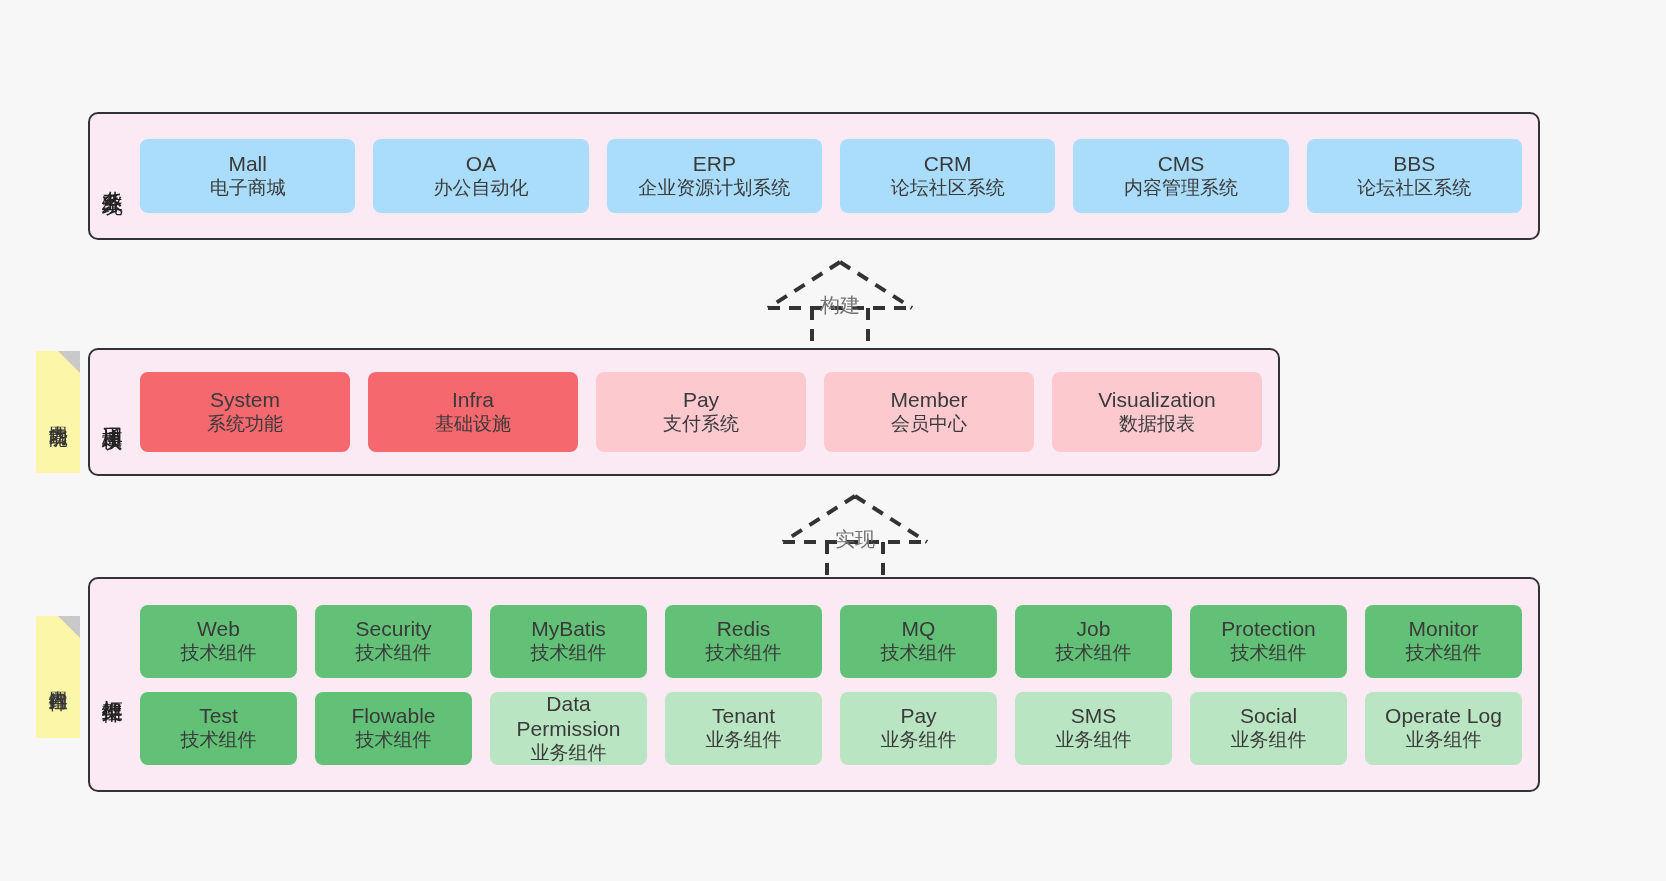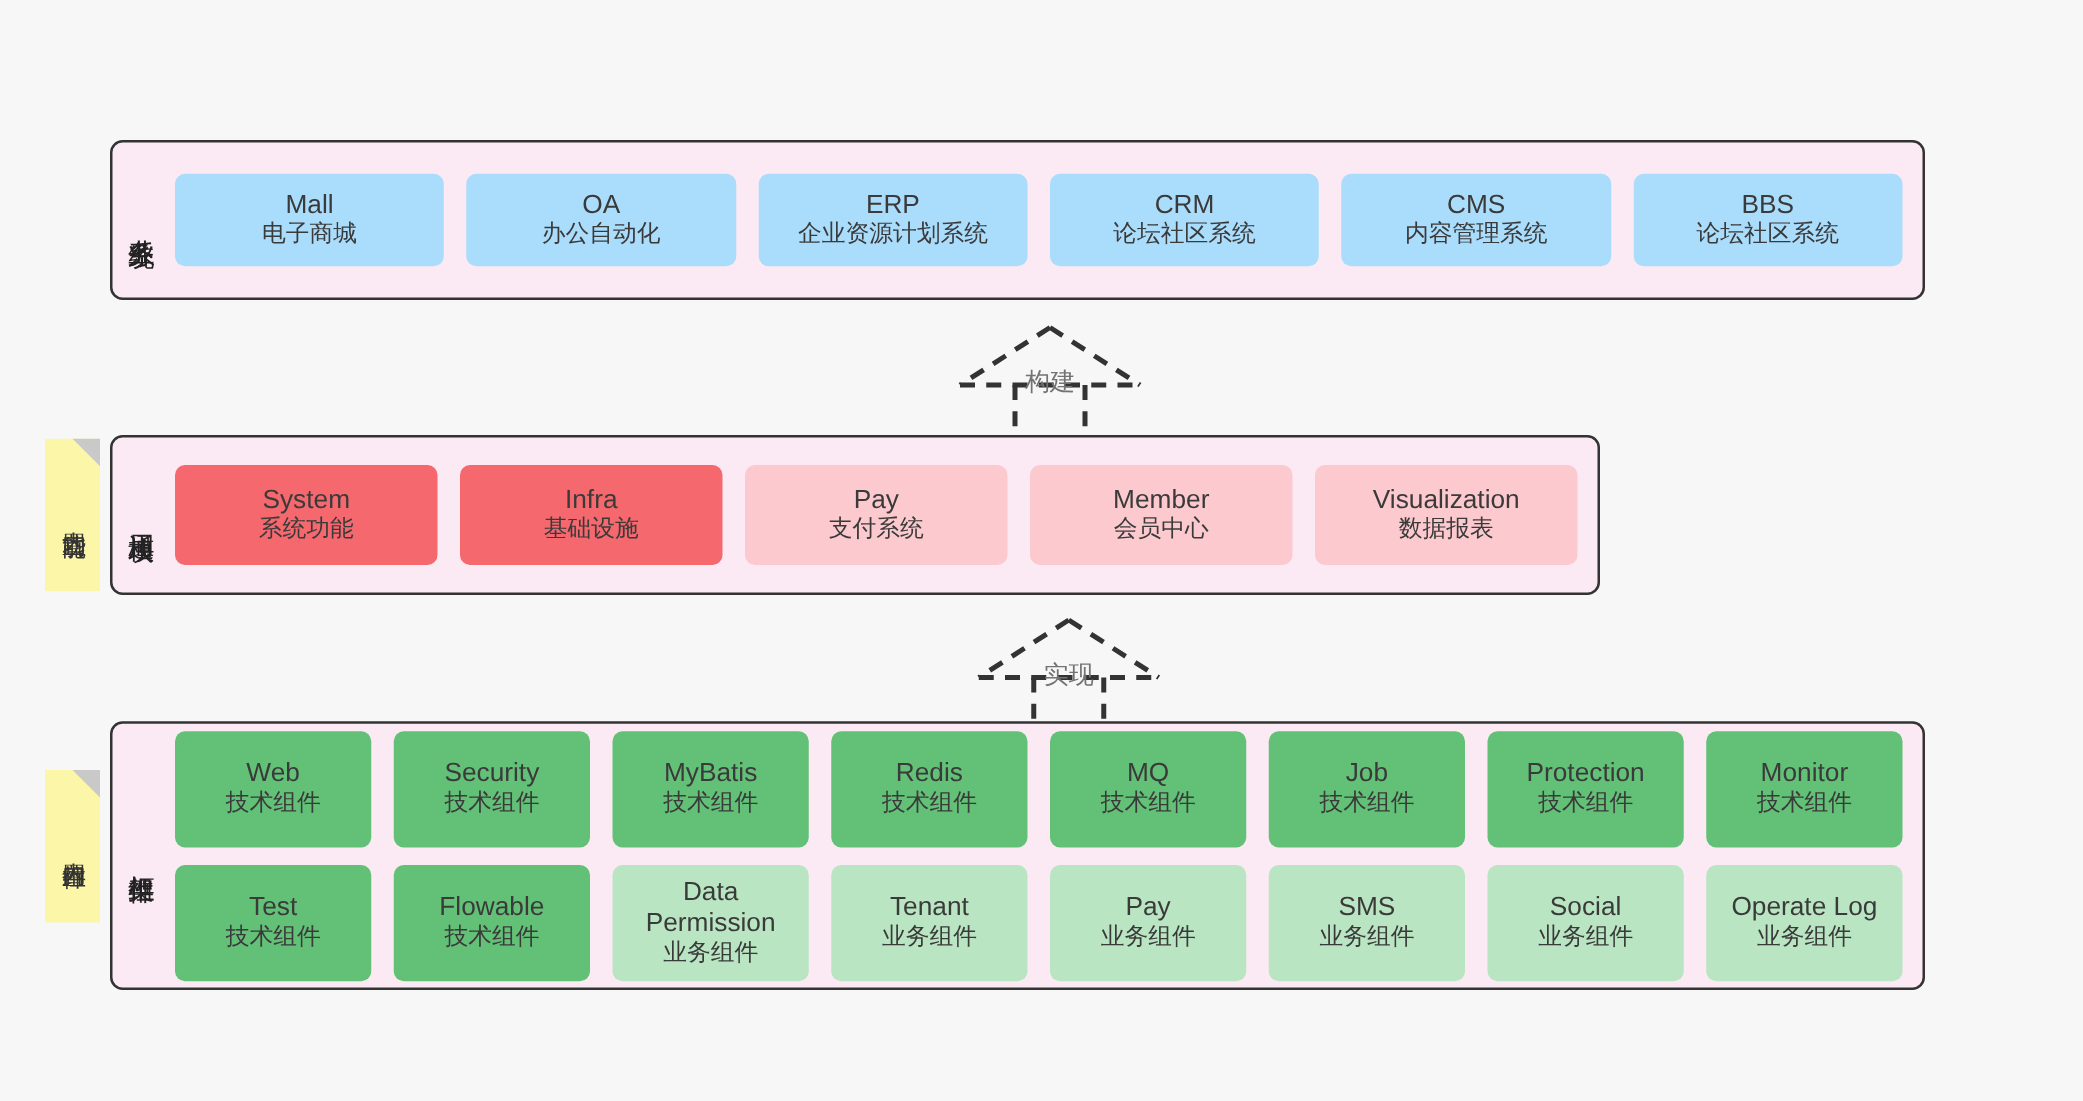--- a/index.html
+++ b/index.html
@@ -86,21 +86,21 @@
   .c-lightgreen  { background: #b9e5c2; }
 
   
   #layer-business { left: 88px;  top: 112px; width: 1452px; height: 128px; }
   #layer-business .node { height: 74px; }
 
   #layer-common   { left: 88px;  top: 348px; width: 1192px; height: 128px; }
   #layer-common .node { height: 80px; }
 
   #layer-framework{ left: 88px;  top: 577px; width: 1452px; height: 215px; }
-  #layer-framework .node { height: 93px; }
+  #layer-framework .node { height: 73px; }
 
   
   .note {
     position: absolute;
     width: 44px;
     background: #fcf7a8;
     display: flex;
     align-items: center;
     justify-content: center;
     font-size: 19px;

